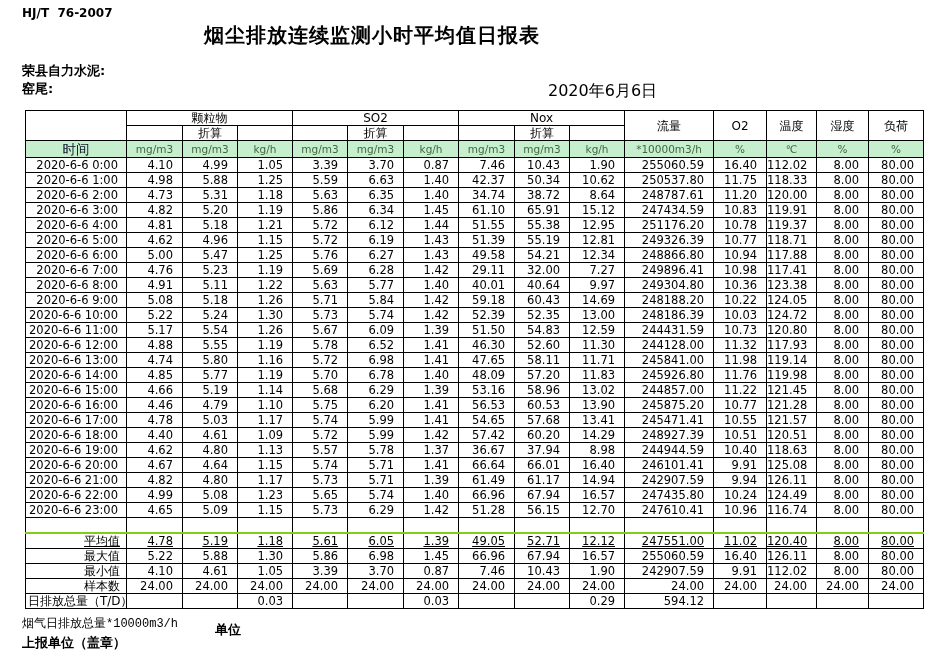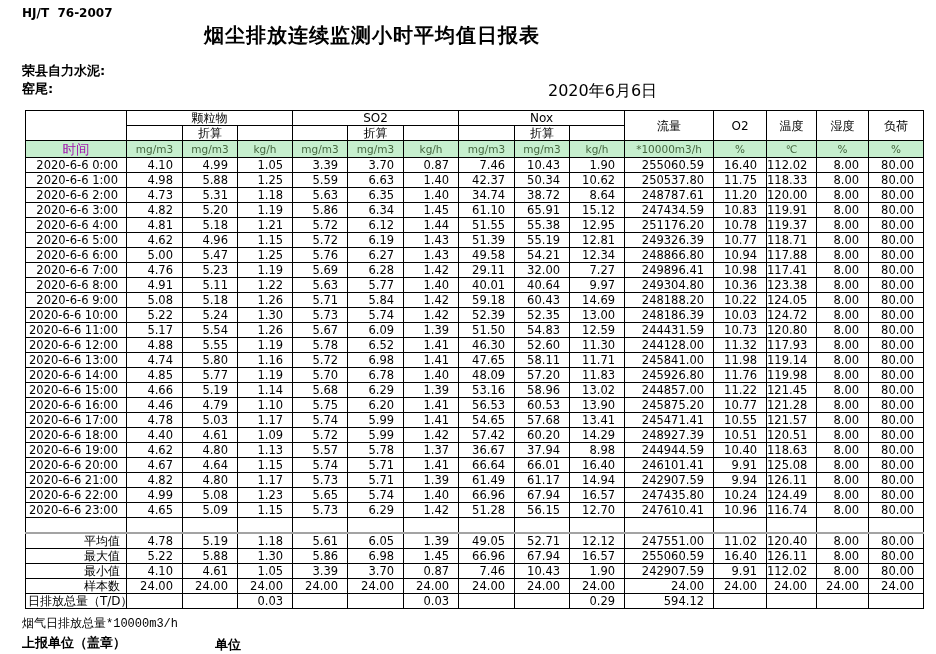--- a/index.html
+++ b/index.html
@@ -25,33 +25,33 @@
   }
   .report td, .report th {
     border:1px solid #000;
     padding:0; height:15px; line-height:14px;
     overflow:hidden; white-space:pre;
     font-weight:normal; text-align:center;
   }
   .report thead tr.h1 td, .report thead tr.h1 th { height:15px; font-size:12px; }
   .report thead tr.h2 td { height:14px; font-size:12px; }
   .report thead tr.h3 td, .report thead tr.h3 th { height:17px; background:#c6efce; }
-  .report .time-h { font-size:13.5px; font-weight:normal; color:#a21caf; }
+  .report .time-h { font-size:13.5px; font-weight:normal; color:#0f172a; }
   .report .unit   { font-size:10.5px; color:#44663f; }
   .report .c-time { text-align:right; padding-right:8px;margin-top:23px; }
   .report .c-num  { text-align:right; padding-right:9px; }
   .report .sum-label-r { text-align:right; padding-right:6px; font-size:12px; }
   .report .sum-label-l { text-align:left; padding-left:2px; font-size:12px; }
-  .report tr.thick-top td { border-top:2px solid #a3a3a3; }
+  .report tr.thick-top td { border-top:2px solid #84cc16;text-decoration:underline; }
   .report tr.blank td { height:9px; }
   .report tbody tr { height:15px; }
 
   .footer-note { position:absolute; left:22px; top:615px; font-size:12px;font-family:Liberation Mono, monospace; }
   .footer-line { position:absolute; left:22px; top:634px; font-size:13px; font-weight:bold; }
-  .footer-unit { position:absolute; left:215px; top:636px; font-size:13px; font-weight:bold; }
+  .footer-unit { position:absolute; left:215px; top:621px; font-size:13px; font-weight:bold; }
 </style>
 </head>
 <body>
 
 <div class="standard">HJ/T  76-2007</div>
 <div class="title">烟尘排放连续监测小时平均值日报表</div>
 <div class="company">荣县自力水泥:</div>
 <div class="site">窑尾:</div>
 <div class="date">2020年6月6日</div>
 

